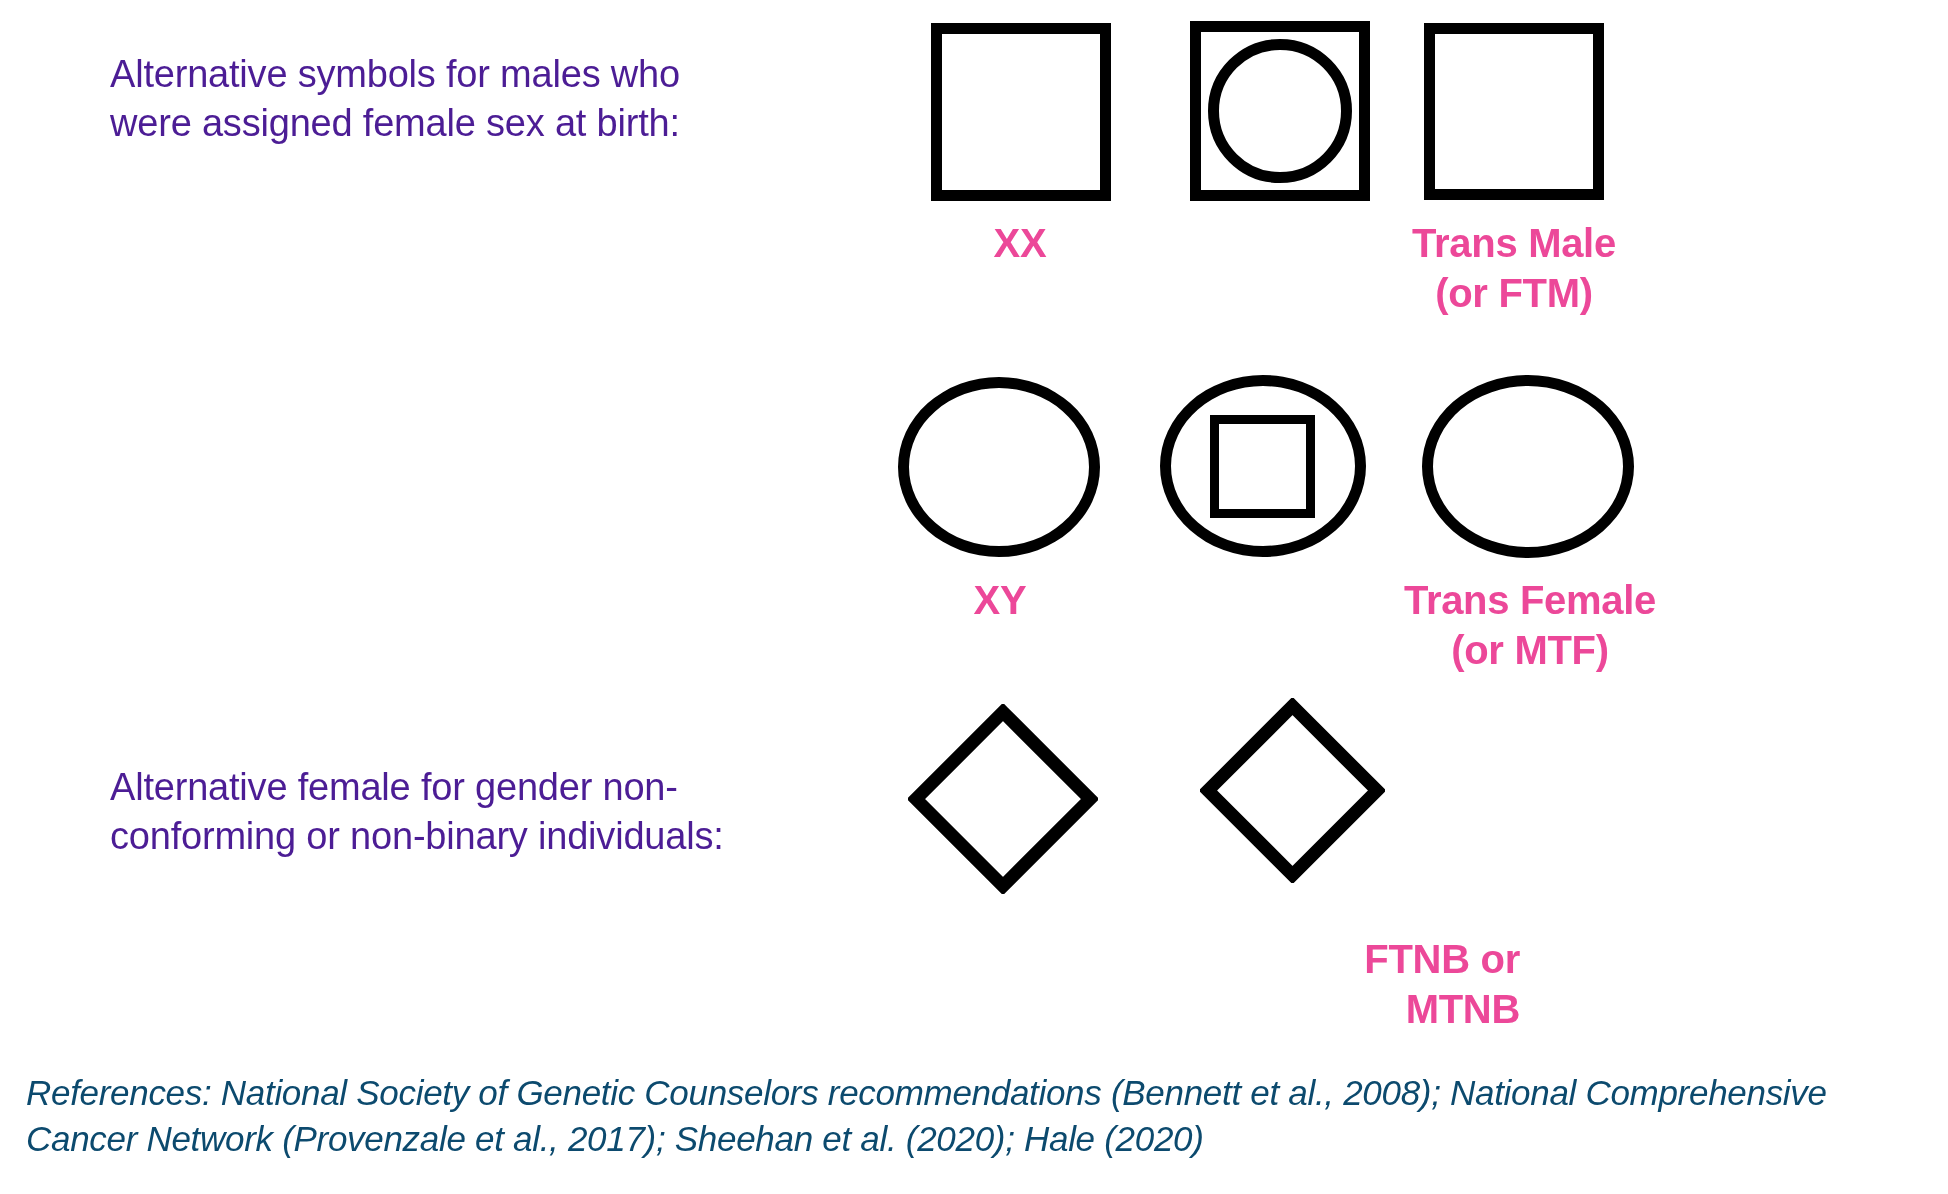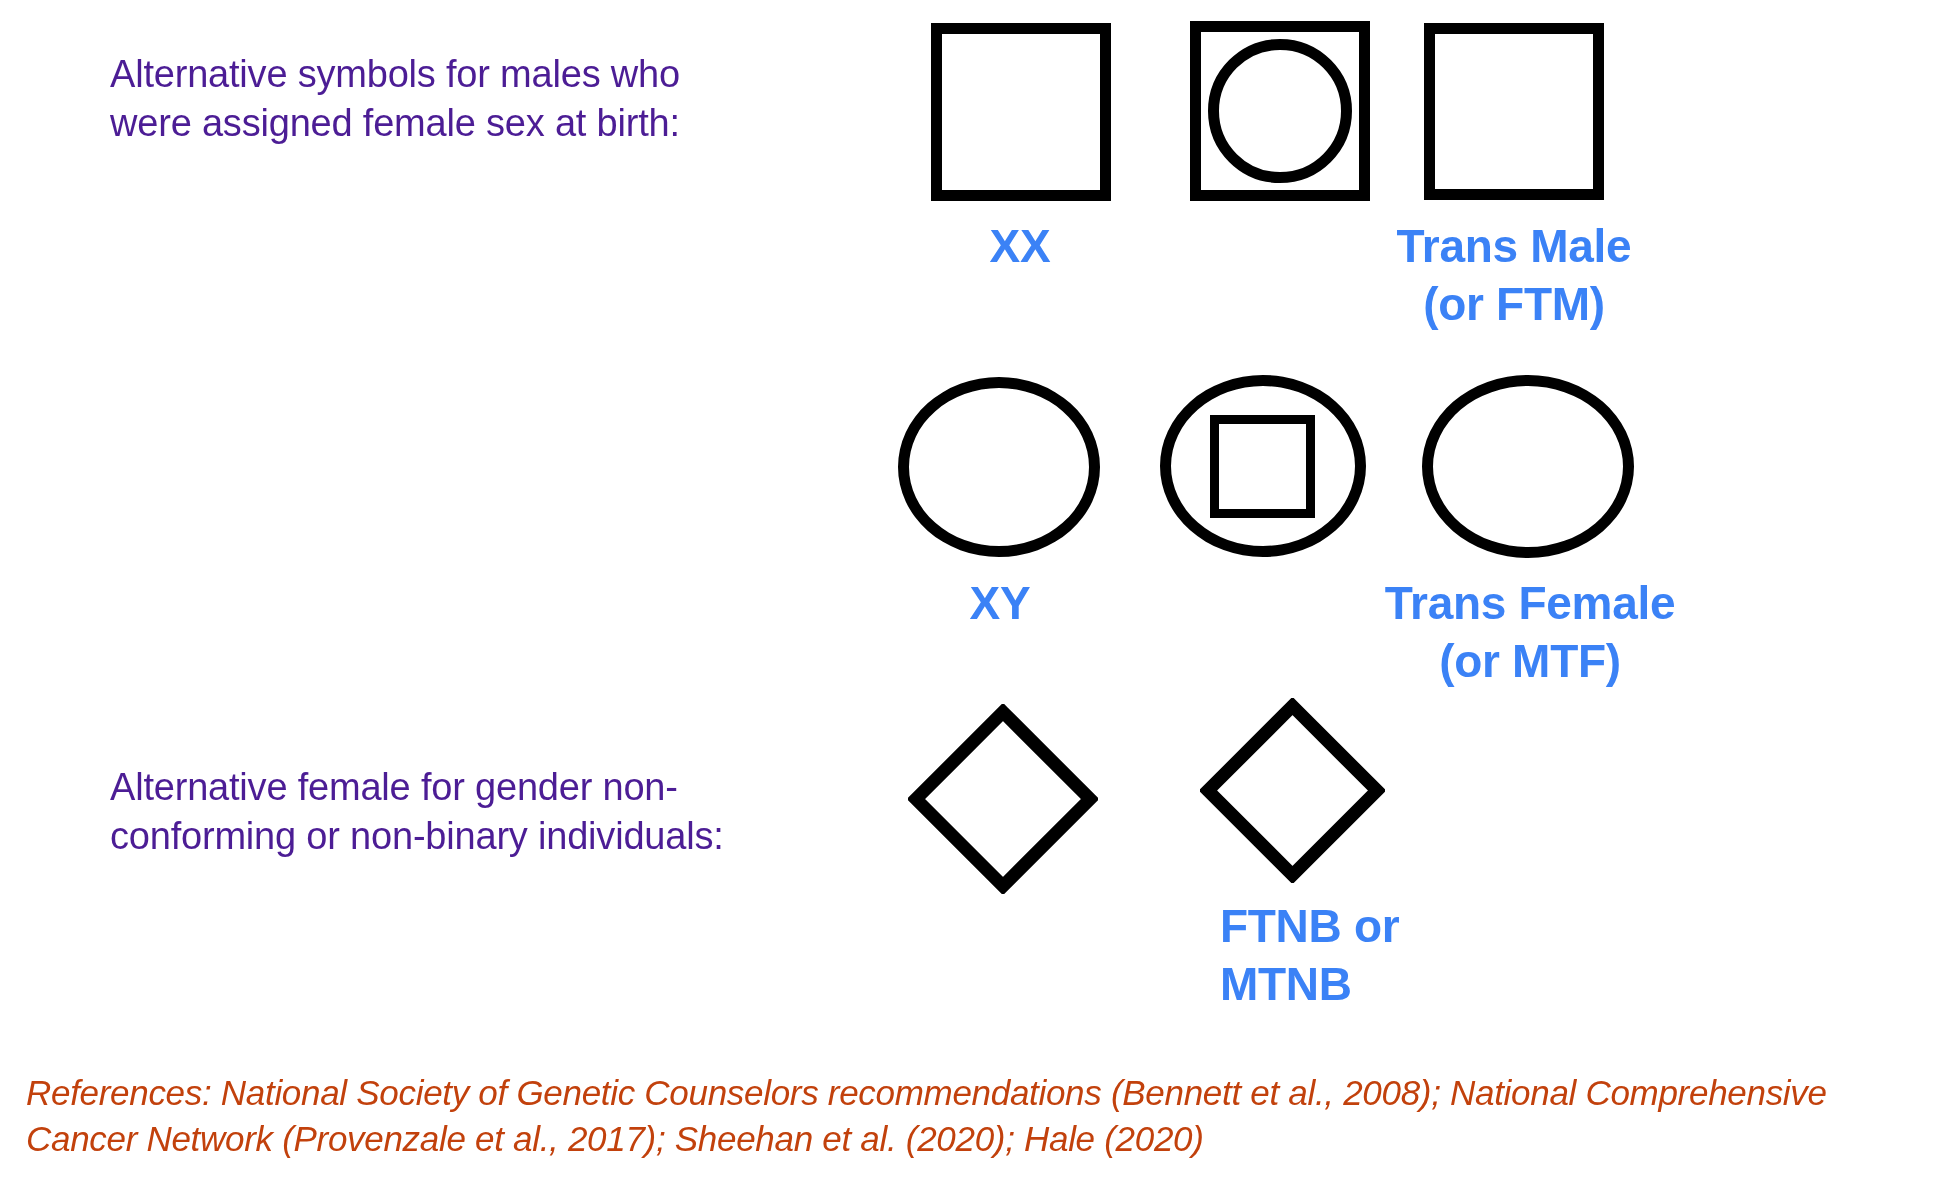--- a/index.html
+++ b/index.html
@@ -67,42 +67,42 @@
     background: #fff;
   }
   .diamond-wrap {
     position: absolute;
   }
   .diamond-wrap svg { display: block; }
 
   
   .caption {
     position: absolute;
-    font-size: 46px;
+    font-size: 40px;
     font-weight: 700;
     line-height: 1.25;
     letter-spacing: -0.3px;
     white-space: pre-line;
-    color: #3b82f6;
+    color: #ec4899;
   }
   .cap-center { text-align: center; }
   .cap-left { text-align: left; }
 
   
   .references {
     position: absolute;
     left: 26px;
     top: 1070px;
     width: 1900px;
     font-size: 35px;
     line-height: 1.32;
     font-style: italic;
     font-weight: 400;
     letter-spacing: -0.3px;
-    color: #c2410c;
+    color: #0c4a6e;
   }
 </style>
 </head>
 <body>
 
 <div class="stage">
 
   <div class="row-desc desc-1">Alternative symbols for males who
 were assigned female sex at birth:</div>
 
@@ -136,18 +136,18 @@
     <svg width="190" height="190" viewBox="0 0 190 190" aria-hidden="true">
       <polygon points="95,8 182,95 95,182 8,95" fill="#ffffff" stroke="#000000" stroke-width="13" stroke-linejoin="miter"></polygon>
     </svg>
   </div>
 
   <div class="diamond-wrap" style="left:1200px; top:698px;">
     <svg width="185" height="185" viewBox="0 0 185 185" aria-hidden="true">
       <polygon points="92.5,8 177,92.5 92.5,177 8,92.5" fill="#ffffff" stroke="#000000" stroke-width="13" stroke-linejoin="miter"></polygon>
     </svg>
   </div>
-  <div class="caption cap-left" style="left:1220px; top:898px; width:300px;">FTNB or
+  <div class="caption cap-left" style="left:1220px; top:934px; width:300px;text-align:right;">FTNB or
 MTNB</div>
 
   <div class="references">References: National Society of Genetic Counselors recommendations (Bennett et al., 2008); National Comprehensive Cancer Network (Provenzale et al., 2017); Sheehan et al. (2020); Hale (2020)</div>
 
 </div>
 
 </body></html>

